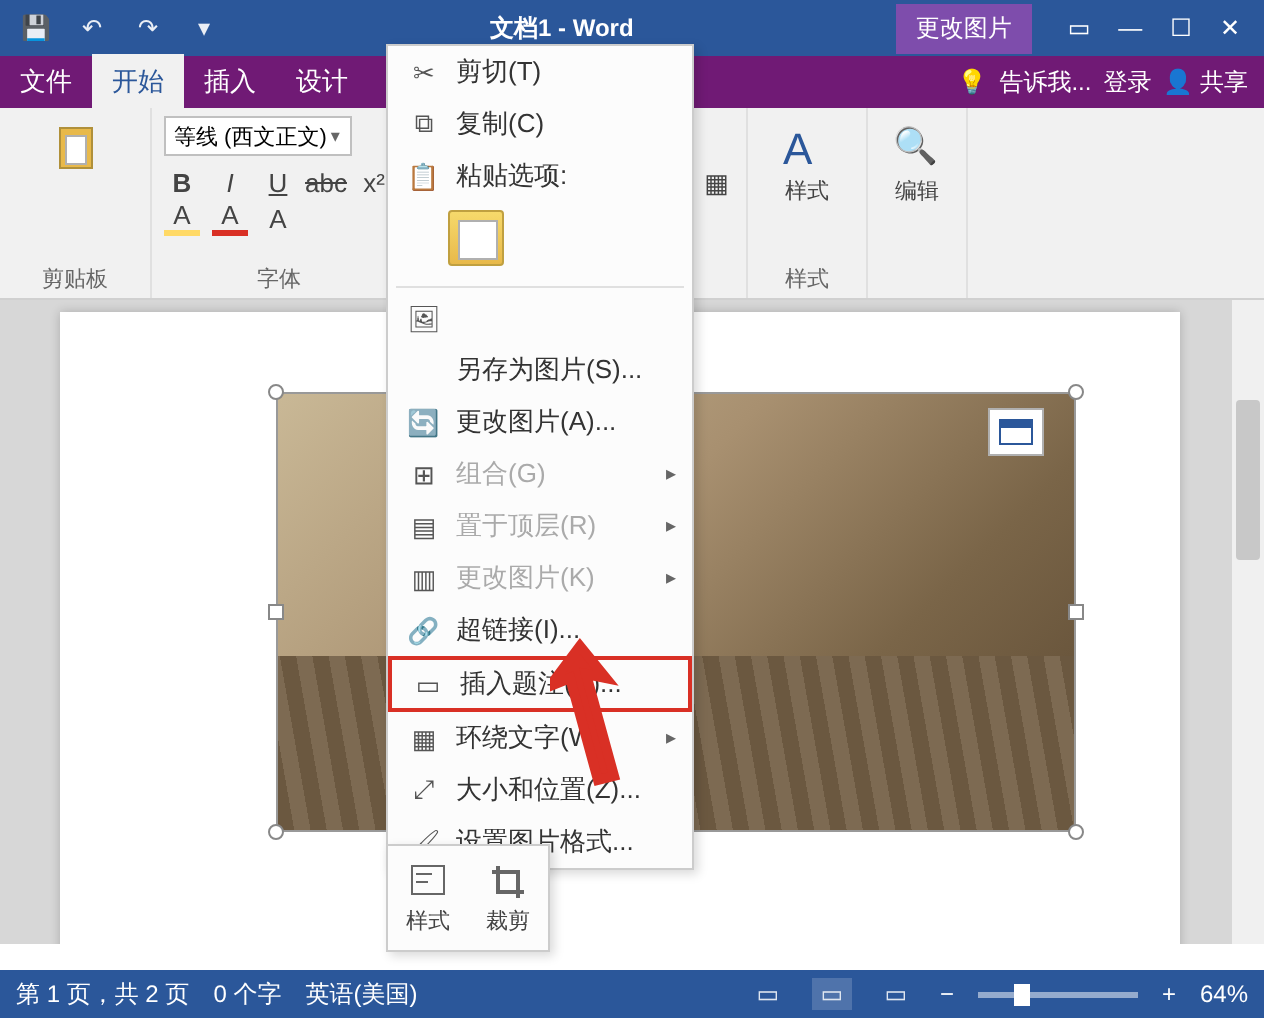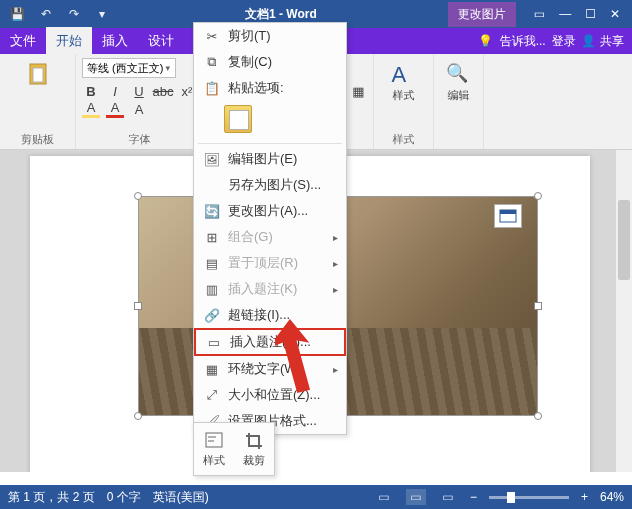--- a/index.html
+++ b/index.html
@@ -8,21 +8,21 @@
 
 .titlebar { background: #2B579A; height: 28px; display: flex; align-items: center; color: #fff; font-size: 12px; }
 .titlebar .qat { display: flex; gap: 12px; padding: 0 10px; align-items: center; }
 .qat-icon { width: 16px; height: 16px; display: flex; align-items: center; justify-content: center; opacity: 0.9; }
 .titlebar .title { flex: 1; text-align: center; font-weight: bold; }
 .titlebar .pictools { background: #7E4DAC; padding: 4px 10px; margin: 0 6px; }
 .titlebar .win-btns { display: flex; gap: 14px; padding: 0 12px; }
 .win-btn { cursor: pointer; }
 
 
-.tabs { background: #6d28d9; height: 26px; display: flex; align-items: center; color: #fff; font-size: 13px; }
+.tabs { background: #701a75; height: 26px; display: flex; align-items: center; color: #fff; font-size: 13px; }
 .tab { padding: 5px 10px; cursor: pointer; }
 .tab.active { background: #F1F1F1; color: #2B579A; }
 .tab.format { background: #7E4DAC; }
 .tabs .right { margin-left: auto; display: flex; align-items: center; gap: 6px; padding-right: 8px; font-size: 12px; }
 .bulb { color: #FFD966; }
 
 
 .ribbon { background: #F1F1F1; border-bottom: 1px solid #D0D0D0; height: 96px; display: flex; }
 .rib-group { position: relative; border-right: 1px solid #E0E0E0; padding: 4px 6px 18px; }
 .rib-group .glabel { position: absolute; bottom: 2px; left: 0; right: 0; text-align: center; font-size: 11px; color: #666; }
@@ -224,21 +224,20 @@
   <div class="ctx-item">
       <span class="cico">📋</span>
       <span class="citxt">粘贴选项:</span>
     </div>
   <div class="ctx-paste-opts">
       <div class="paste-ico"></div>
     </div>
   <div class="ctx-sep"></div>
   <div class="ctx-item">
       <span class="cico">🖼</span>
-      <span class="citxt">编辑图片(E)</span>
     </div>
   <div class="ctx-item">
       <span class="cico"></span>
       <span class="citxt">另存为图片(S)...</span>
     </div>
   <div class="ctx-item">
       <span class="cico">🔄</span>
       <span class="citxt">更改图片(A)...</span>
     </div>
   <div class="ctx-item disabled">
@@ -246,21 +245,21 @@
       <span class="citxt">组合(G)</span>
       <span class="arr">▸</span>
     </div>
   <div class="ctx-item disabled">
       <span class="cico">▤</span>
       <span class="citxt">置于顶层(R)</span>
       <span class="arr">▸</span>
     </div>
   <div class="ctx-item disabled">
       <span class="cico">▥</span>
-      <span class="citxt">插入题注(K)</span>
+      <span class="citxt">更改图片(K)</span>
       <span class="arr">▸</span>
     </div>
   <div class="ctx-item">
       <span class="cico">🔗</span>
       <span class="citxt">超链接(I)...</span>
     </div>
   <div class="ctx-item highlight">
       <span class="cico">▭</span>
       <span class="citxt">插入题注(N)...</span>
     </div>

